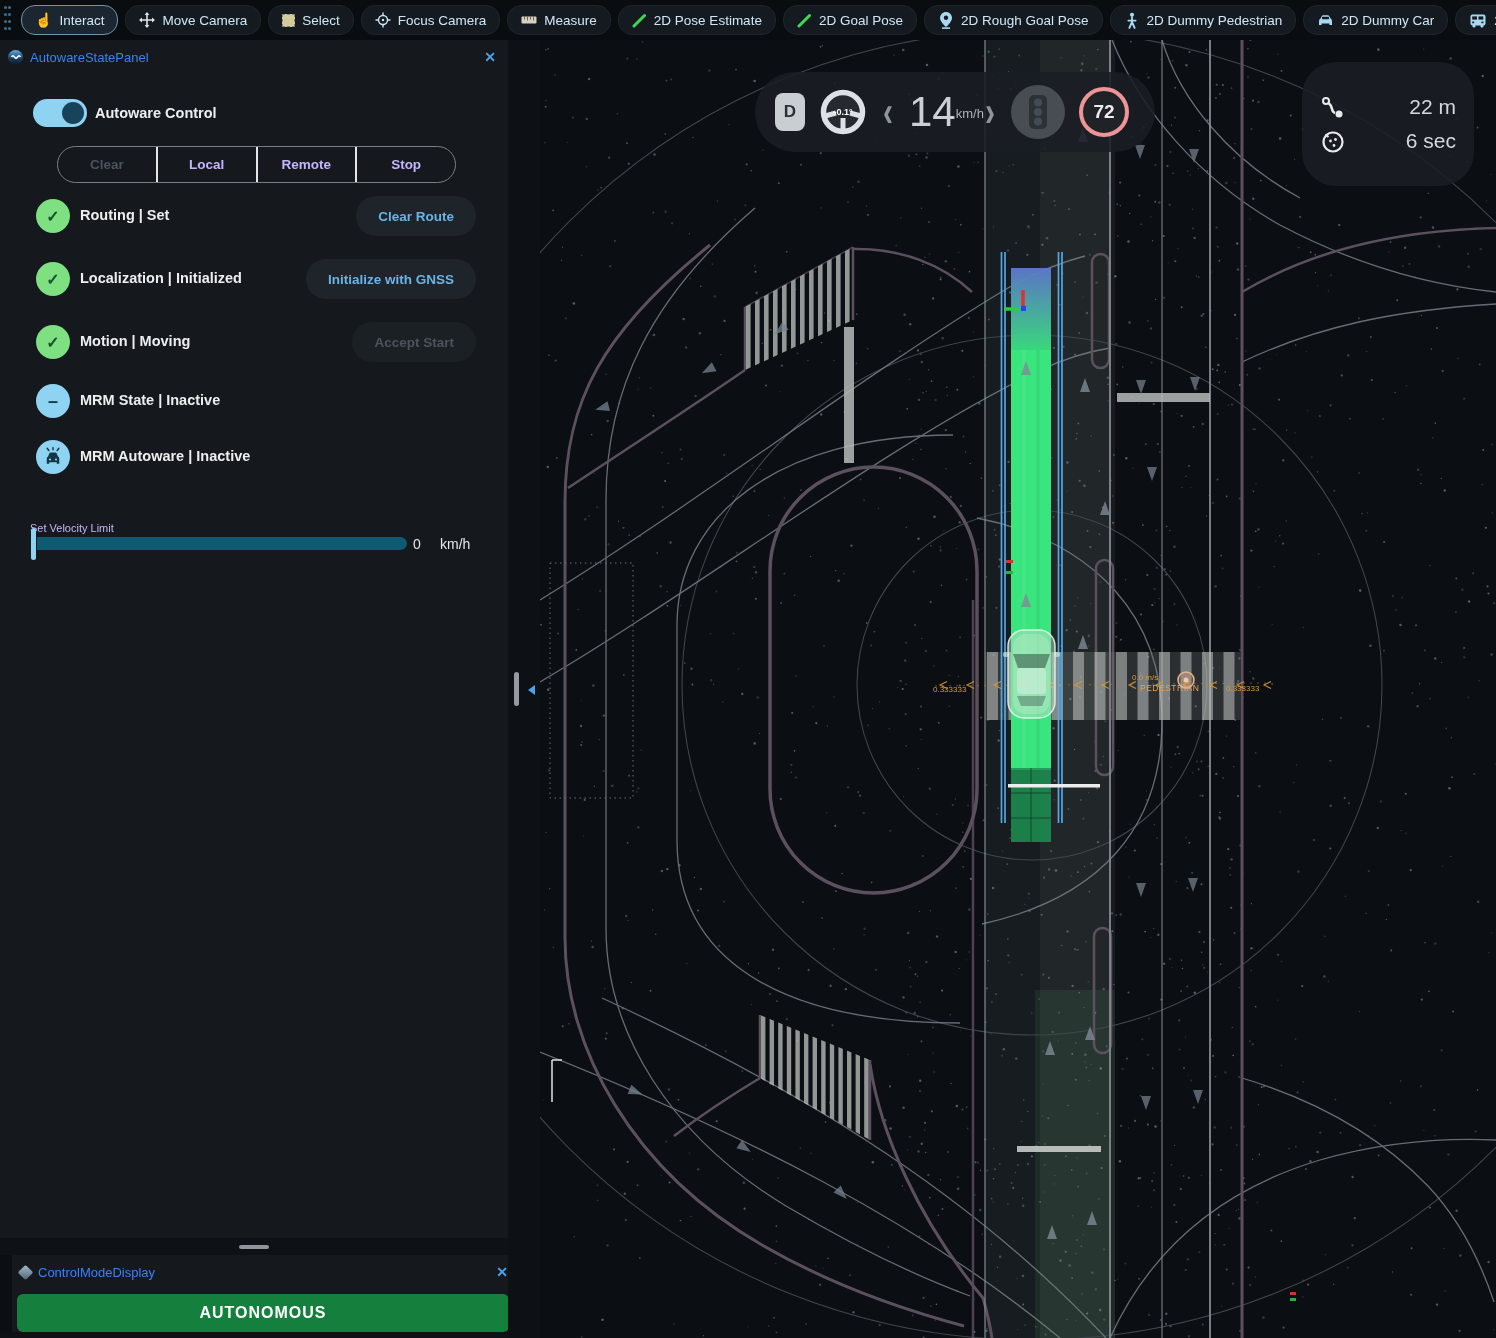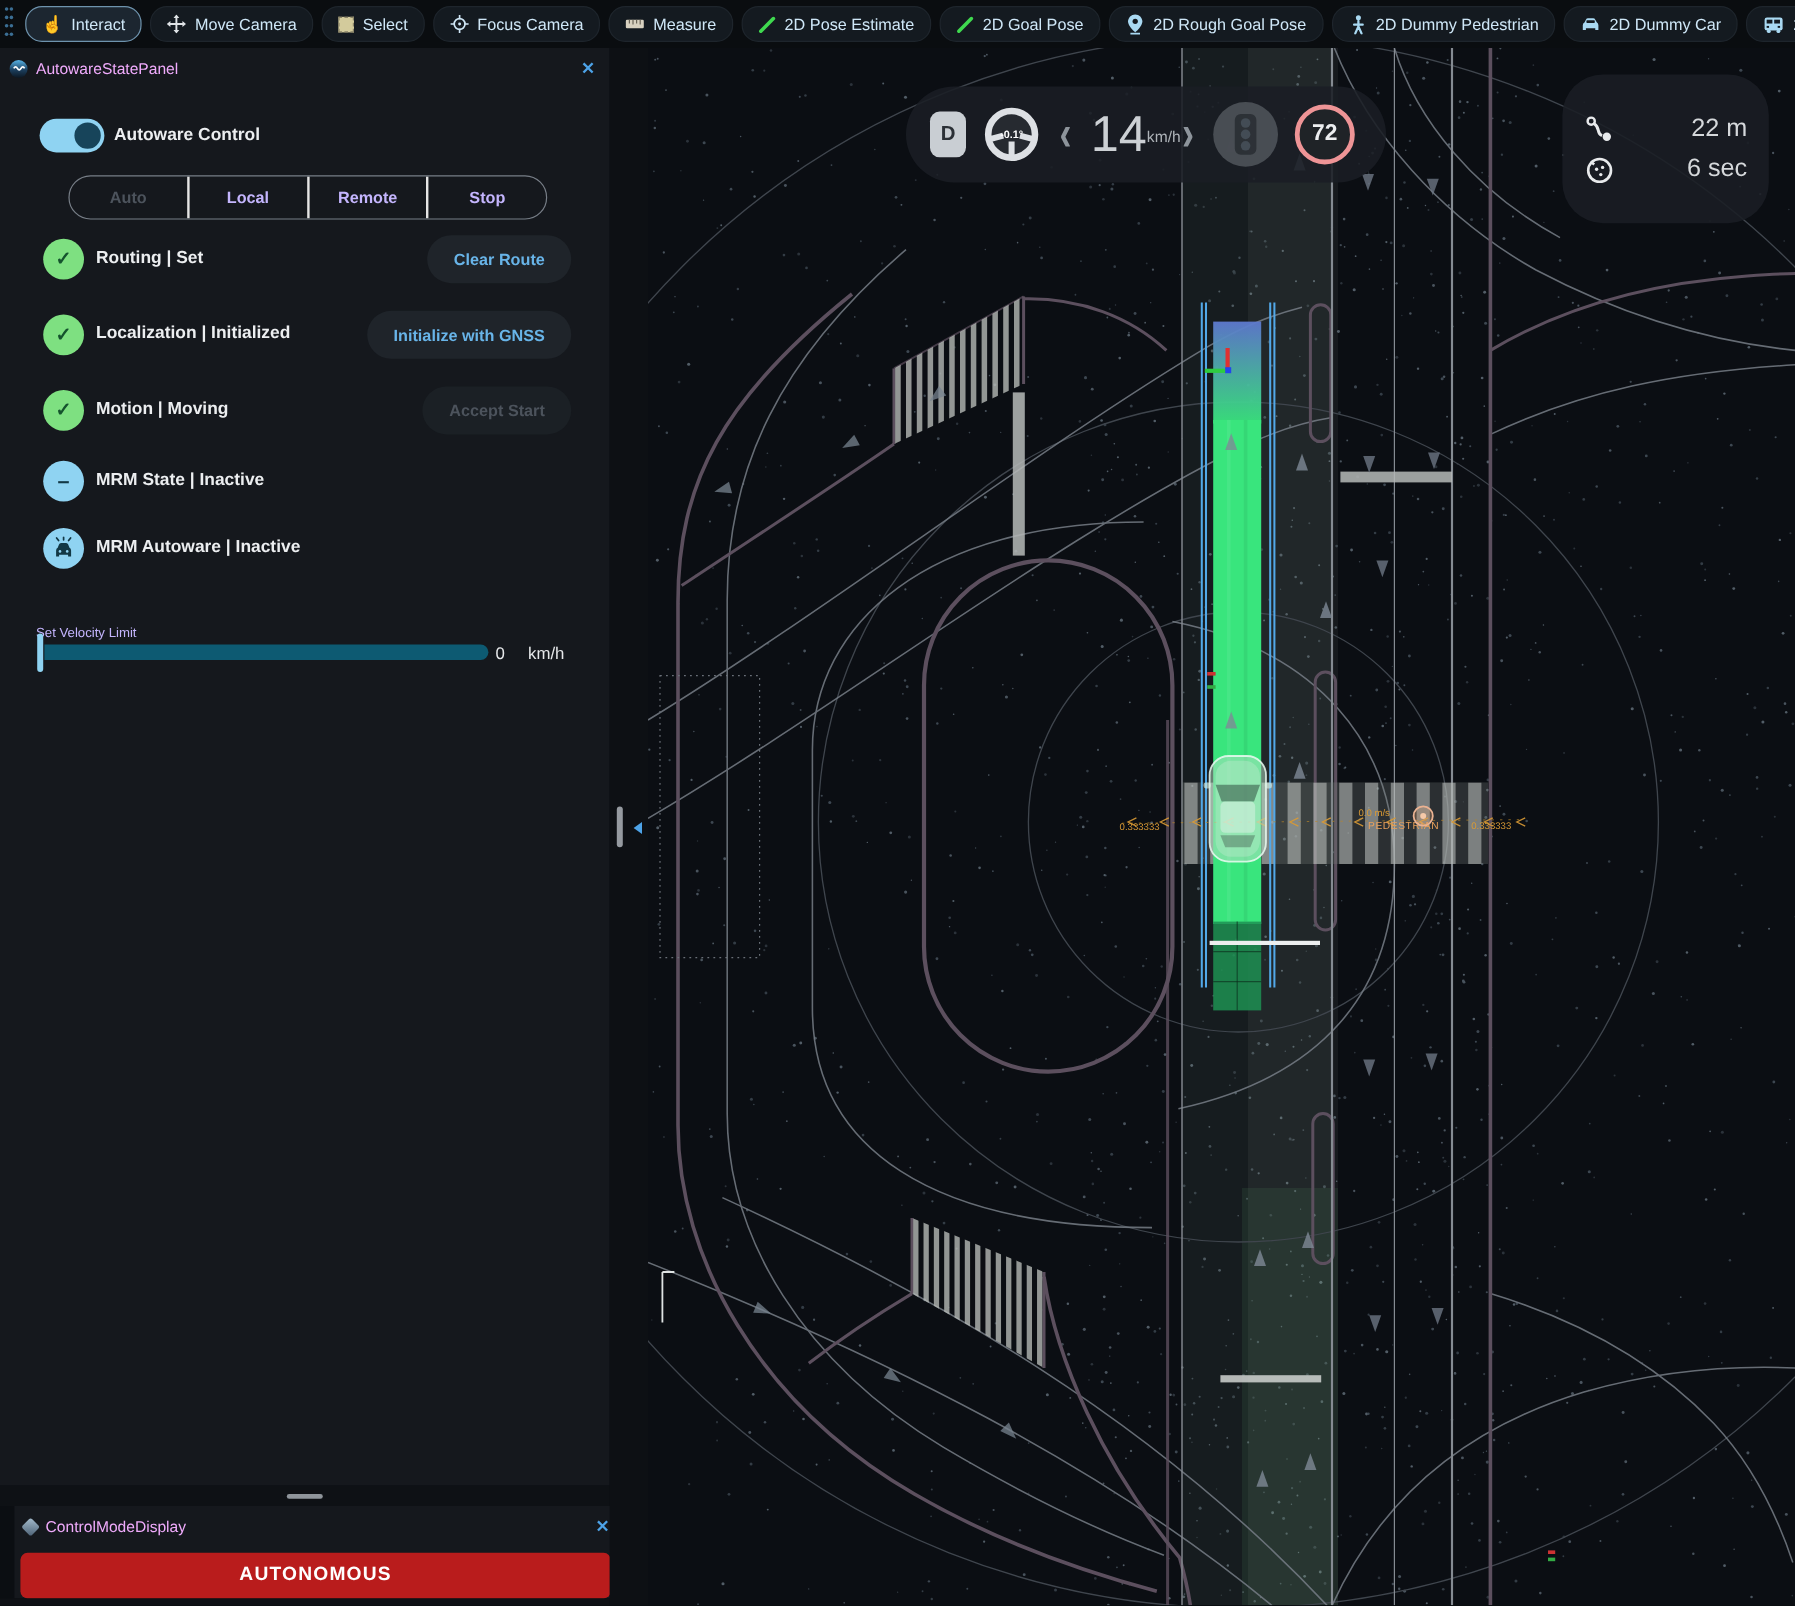--- a/index.html
+++ b/index.html
@@ -17,21 +17,21 @@
     background:#141a20; border:1px solid #1e252c; border-radius:14px;
     color:#cfe7f7; font-size:13.5px; white-space:nowrap; flex:0 0 auto;}
   .tb-btn.active{background:#1c2630; border-color:#6e93ad;}
   .tb-btn svg{display:block;}
   .tb-hand{font-size:14px; color:#e8ecef; line-height:1;}
   .sel-sq{width:13px; height:13px; background:#d3cb9c; border:1.5px dashed #8a8468; display:inline-block;}
 
   
   #state-panel{position:absolute; left:0; top:40px; width:508px; height:1198px; background:#15181d;}
   .panel-head{position:absolute; left:0; top:0; width:100%; height:34px; display:flex; align-items:center; padding:0 12px 0 8px;}
-  .panel-title{font-size:13px; color:#f0abfc; margin-left:7px; flex:1;}
+  .panel-title{font-size:13px; color:#3b82f6; margin-left:7px; flex:1;}
   .close-x{color:#4da3e8; font-size:14px; font-weight:bold; cursor:default;}
   .aw-logo{width:15px; height:15px; border-radius:50%; background:linear-gradient(180deg,#58b5e8 0%,#1c3f5e 55%,#0c1722 100%); position:relative; display:inline-block;}
   .aw-logo svg{position:absolute; left:1.5px; top:1.5px;}
 
   .toggle{position:absolute; left:33px; top:59px; width:54px; height:28px; border-radius:14px; background:#8fd3f2;}
   .toggle .knob{position:absolute; right:3px; top:3px; width:22px; height:22px; border-radius:50%; background:#17445a;}
   .toggle-label{position:absolute; left:95px; top:65px; font-size:14.5px; font-weight:bold; color:#eceef0;}
 
   .seg{position:absolute; left:57px; top:106px; width:399px; height:37px; display:flex;
     border:1px solid #777e87; border-radius:18.5px; overflow:hidden;}
@@ -200,21 +200,21 @@
     <span class="panel-title">AutowareStatePanel</span>
     <span class="close-x">✕</span>
   </div>
 
   <div class="toggle">
       <span class="knob"></span>
     </div>
   <div class="toggle-label">Autoware Control</div>
 
   <div class="seg">
-    <div class="opt disabled">Auto</div>
+    <div class="opt disabled">Clear</div>
     <div class="opt">Local</div>
     <div class="opt">Remote</div>
     <div class="opt">Stop</div>
   </div>
 
   <div class="status-row" style="top:156px">
     <span class="st-icon green">✓</span>
     <span class="st-label">Routing | Set</span>
     <button class="st-btn">Clear Route</button>
   </div>
@@ -255,21 +255,21 @@
 <div id="panel-gap">
   <div class="h-handle"></div>
 </div>
 
 <div id="mode-panel">
   <div class="panel-head">
     <span class="diamond"></span>
     <span class="panel-title">ControlModeDisplay</span>
     <span class="close-x">✕</span>
   </div>
-  <button class="auto-btn" style="background:#b91c1c">AUTONOMOUS</button>
+  <button class="auto-btn" style="background:#15803d">AUTONOMOUS</button>
 </div>
 <div id="bottom-strip"></div>
 
 <div id="splitter">
   <div class="v-handle"></div>
   <div class="collapse-tri"></div>
 </div>
 
 <div id="map">
 <svg id="map-svg" width="956" height="1298" viewBox="0 0 956 1298">

